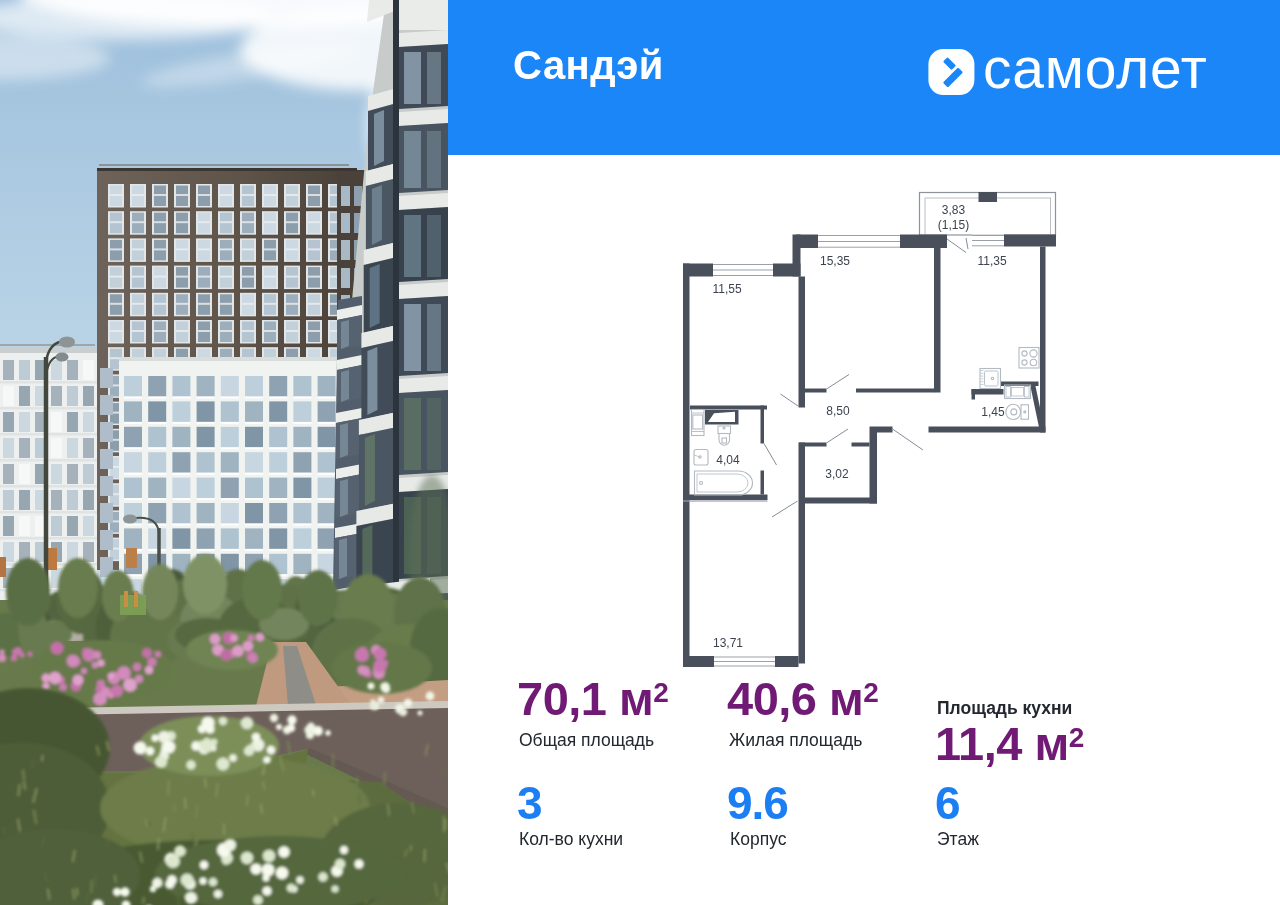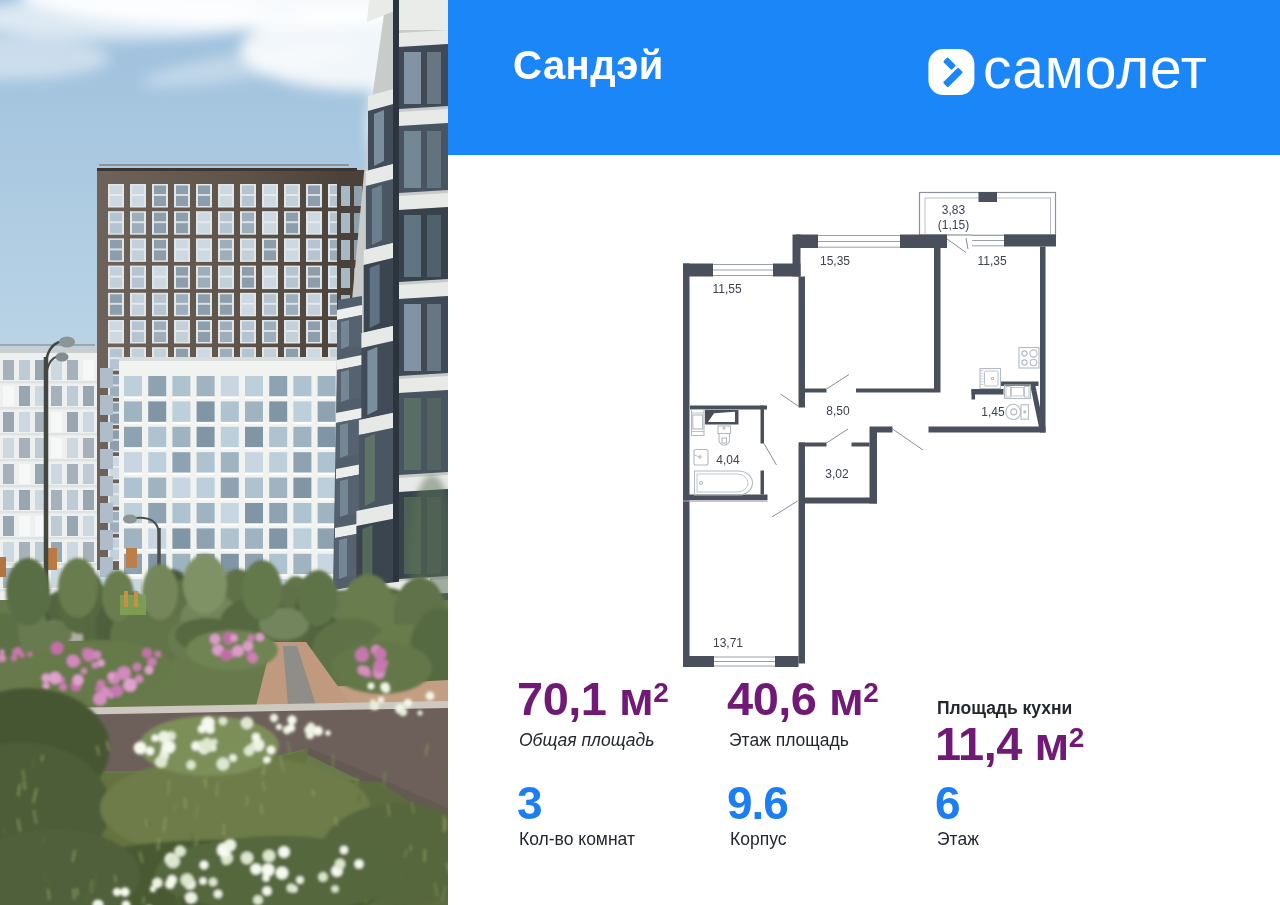--- a/index.html
+++ b/index.html
@@ -1351,20 +1351,20 @@
 <text x="992" y="264.5" font-size="12" fill="#3d434e" text-anchor="middle">11,35</text>
 <text x="838" y="414.5" font-size="12" fill="#3d434e" text-anchor="middle">8,50</text>
 <text x="993" y="415.5" font-size="12" fill="#3d434e" text-anchor="middle">1,45</text>
 <text x="728" y="463.5" font-size="12" fill="#3d434e" text-anchor="middle">4,04</text>
 <text x="837" y="477.5" font-size="12" fill="#3d434e" text-anchor="middle">3,02</text>
 <text x="728" y="646.5" font-size="12" fill="#3d434e" text-anchor="middle">13,71</text>
 </svg></div>
 <div class="num" style="left:517px;top:675px;">70,1&nbsp;м<sup>2</sup></div>
 <div class="num" style="left:727px;top:675px;">40,6&nbsp;м<sup>2</sup></div>
 <div class="num" style="left:935px;top:675px;margin-top:45px;">11,4&nbsp;м<sup>2</sup></div>
-<div class="lbl" style="left:519px;top:732px;font-style:italic;">Общая площадь</div>
-<div class="lbl" style="left:729px;top:732px;">Этаж площадь</div>
+<div class="lbl" style="left:519px;top:732px;">Общая площадь</div>
+<div class="lbl" style="left:729px;top:732px;">Жилая площадь</div>
 <div class="lbl" style="left:937px;top:700px;font-weight:bold;">Площадь кухни</div>
 <div class="num2" style="left:517px;top:780px;">3</div>
 <div class="num2" style="left:727px;top:780px;">9.6</div>
 <div class="num2" style="left:935px;top:780px;">6</div>
-<div class="lbl" style="left:519px;top:831px;">Кол-во комнат</div>
+<div class="lbl" style="left:519px;top:831px;">Кол-во кухни</div>
 <div class="lbl" style="left:730px;top:831px;">Корпус</div>
 <div class="lbl" style="left:937px;top:831px;">Этаж</div>
 </body></html>

